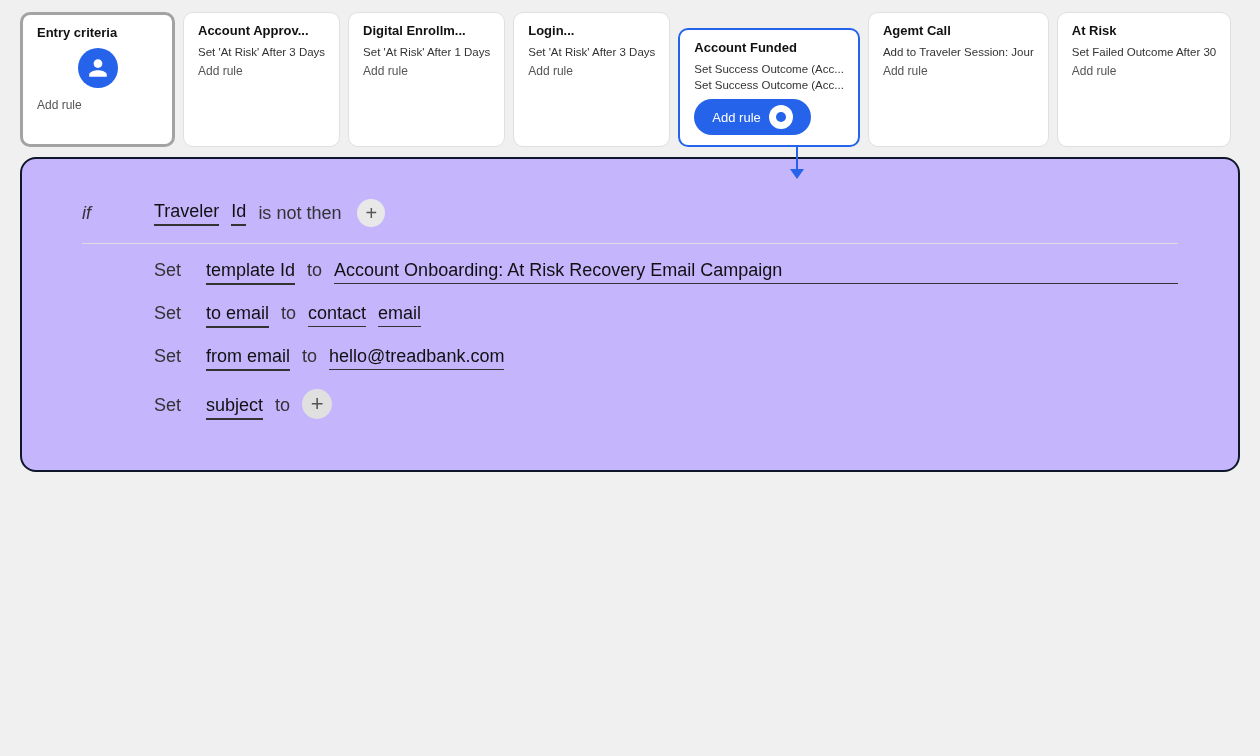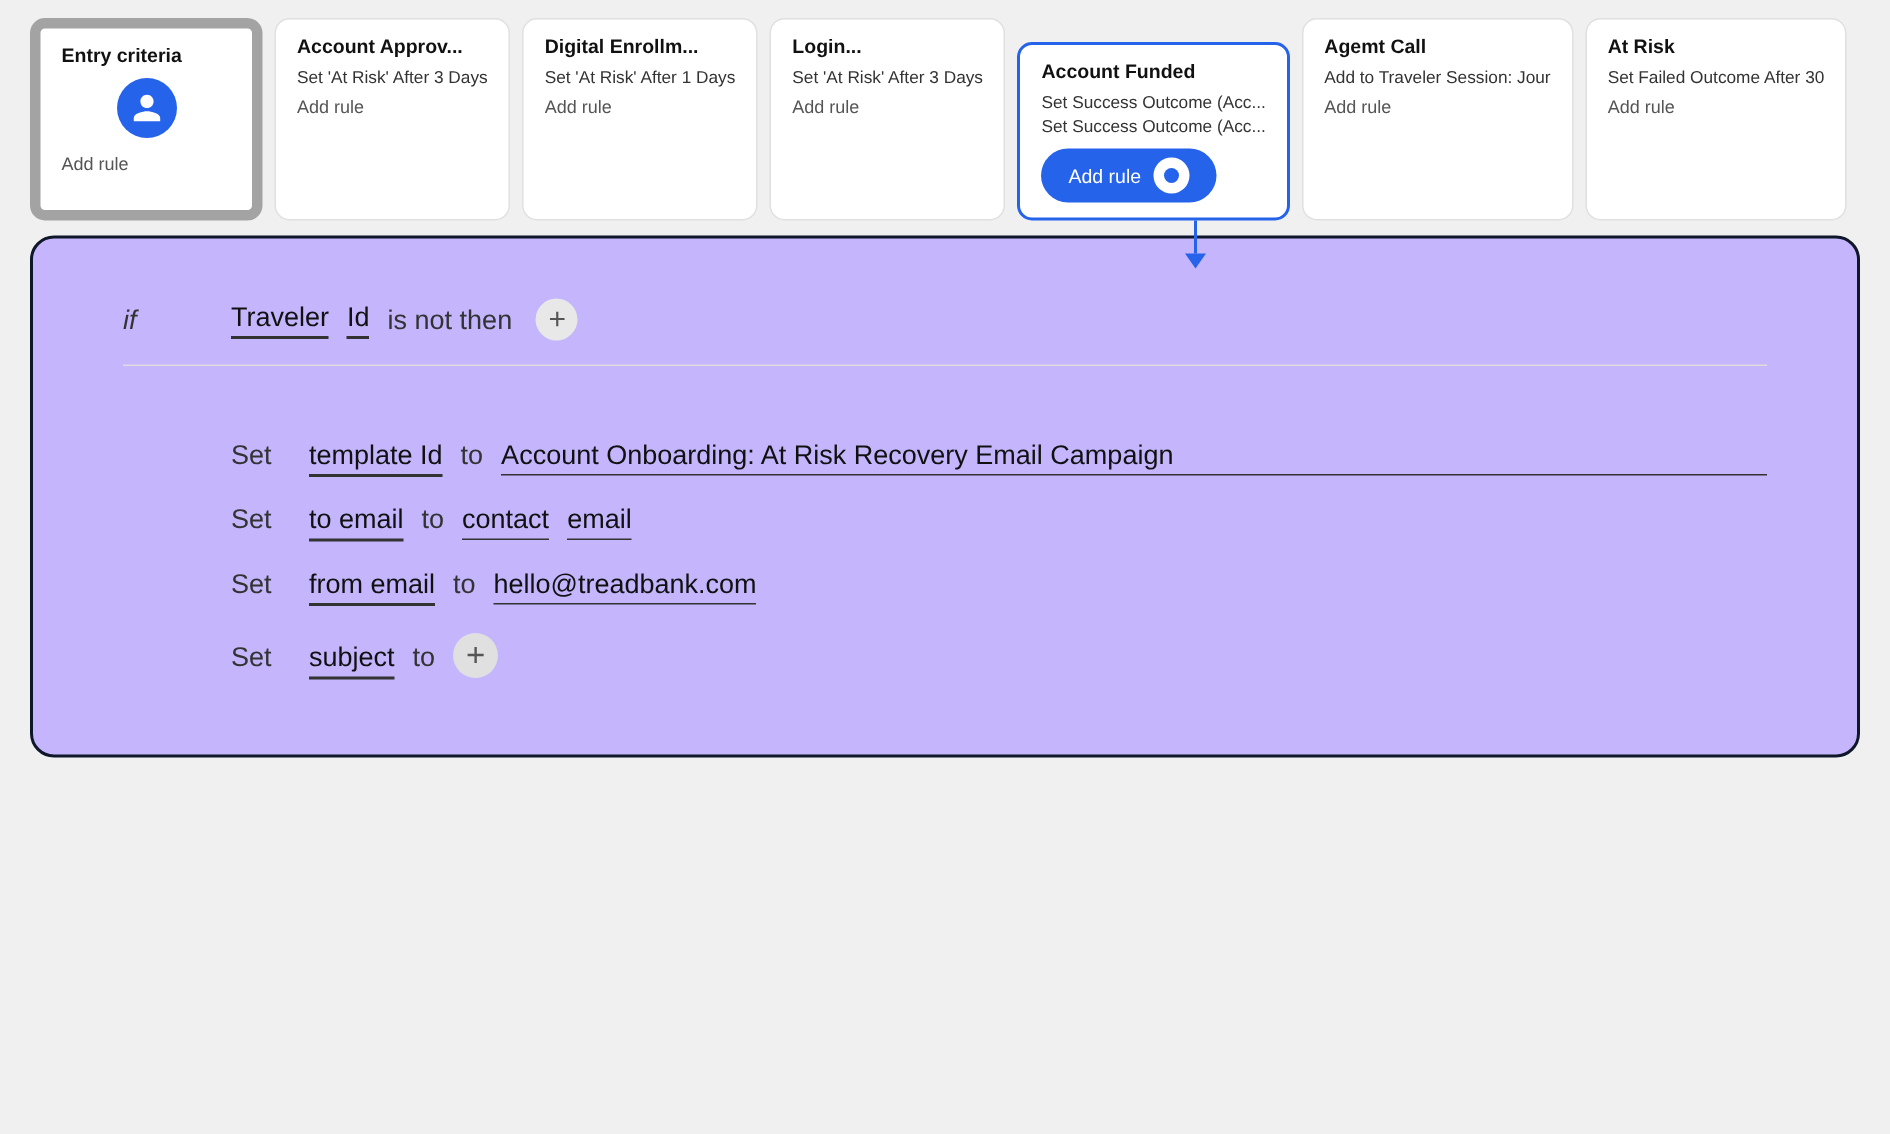--- a/index.html
+++ b/index.html
@@ -27,21 +27,21 @@
       border: 1px solid #e0e0e0;
       border-radius: 10px;
       padding: 10px 14px;
       min-width: 155px;
       flex: 0 0 auto;
       cursor: pointer;
       position: relative;
     }
 
     .pipeline-card.entry {
-      border: 7px solid #a3a3a3;
+      border: 3px solid #a3a3a3;
       min-width: 155px;
     }
 
     .pipeline-card.active-add {
       border: 2px solid #2563eb;
       background: #fff;
     }
 
     .pipeline-card .card-title {
       font-size: 13px;
@@ -248,21 +248,20 @@
     .set-value {
       font-size: 18px;
       color: #111;
       font-weight: 400;
       border-bottom: 1.5px solid #333;
       padding-bottom: 2px;
     }
 
     .set-value.long {
       flex: 1;
-      margin-top: 33px;
     }
 
     .add-circle-btn {
       width: 30px;
       height: 30px;
       border-radius: 50%;
       background: #e0e0e0;
       border: none;
       cursor: pointer;
       display: flex;

